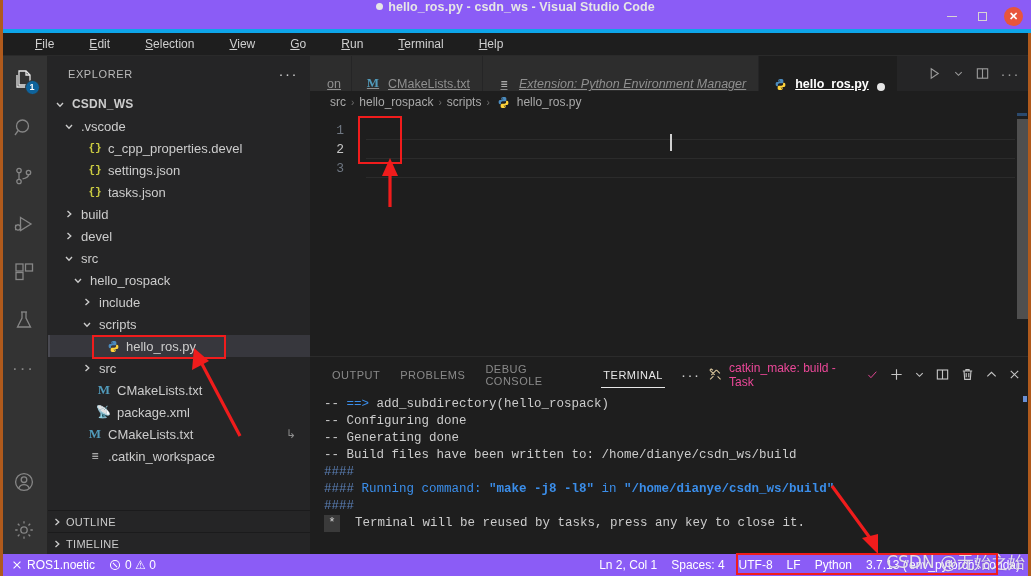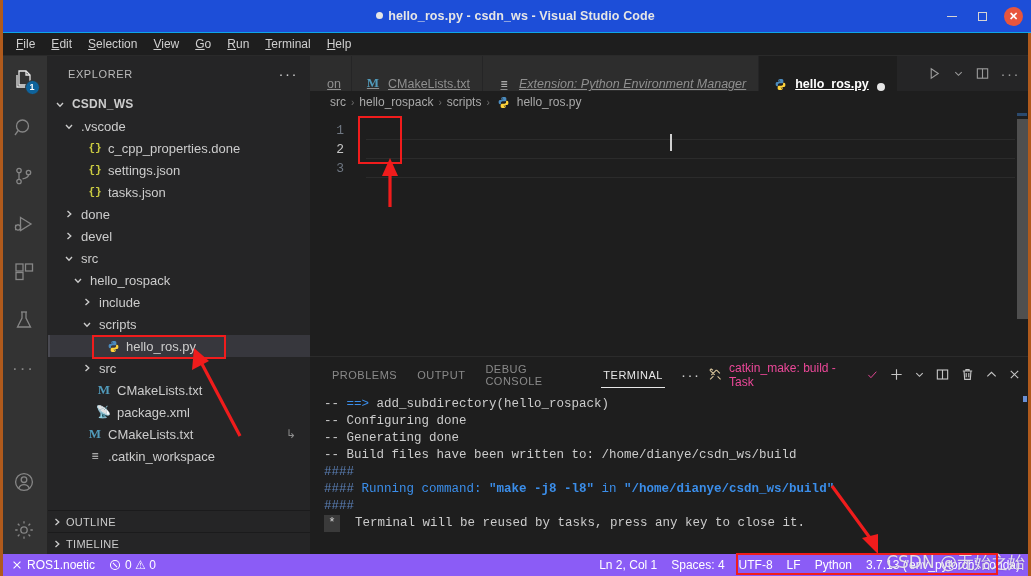--- a/index.html
+++ b/index.html
@@ -8,24 +8,24 @@
     background: #1e1e1e;
     font-family: "Liberation Sans", sans-serif;
     overflow: hidden;
     color: #cccccc;
   }
   #app { position: relative; width: 1031px; height: 576px; display: flex; flex-direction: column; background:#1e1e1e; }
 
   
   .titlebar {
     height: 33px; flex: 0 0 33px;
-    background: #1d4ed8;
-    display: flex; align-items: center; justify-content: center;
+    background: #8b5cf6;
+    display: flex; align-items: flex-start; justify-content: center;
     position: relative;
-    border-bottom: 1px solid #0ea5e9;
+    border-bottom: 4px solid #0ea5e9;
   }
   .titlebar-text { font-size: 12.5px; color: #e6e6e6; font-weight: bold; letter-spacing: .1px; }
   .title-dot { display:inline-block; width:7px; height:7px; border-radius:50%; background:#e6e6e6; margin-right:5px; vertical-align: middle; position:relative; top:-1px;}
   .win-btns { position: absolute; right: 8px; top: 0; height: 33px; display: flex; align-items: center; gap: 14px; }
   .win-btn { width: 16px; height: 16px; display:flex; align-items:center; justify-content:center; color:#d8d4d2; font-size: 12px; cursor: default;}
   .win-close {
     width: 19px; height: 19px; border-radius: 50%;
     background: #e8553c; color: #fff; font-size: 11px; font-weight: bold;
     display: flex; align-items: center; justify-content: center;
   }
@@ -34,21 +34,21 @@
 
   
   .menubar {
     height: 23px; flex: 0 0 23px;
     background: #1e1e1e;
     display: flex; align-items: center;
     padding-left: 8px; gap: 0px;
     border-bottom: 1px solid #2a2a2a;
   }
   .menu-item {
-    font-size: 12px; color: #cfcfcf; padding: 2px 8px; cursor: default; white-space: nowrap;
+    font-size: 12px; color: #cfcfcf; padding: 2px 8px; cursor: default; white-space: nowrap; margin-left: 19px;
   }
   .menu-item .mn { text-decoration: underline; }
 
   
   .bodyrow { flex: 1 1 auto; display: flex; min-height: 0; }
 
   
   .activitybar {
     width: 48px; flex: 0 0 48px; background: #333333;
     display: flex; flex-direction: column; align-items: center;
@@ -317,42 +317,42 @@
               <svg width="10" height="10" viewBox="0 0 10 10" fill="none" stroke="currentColor" stroke-width="1.35">
                 <path d="M2 4 L5 7.2 L8 4"></path>
               </svg>
             </span>
             <span class="rowlabel">.vscode</span>
           </div>
           <div class="row">
             <span style="display:inline-block;width:22px;flex:0 0 22px;"></span>
             <span class="chev"></span>
             <span class="ficon json">{}</span>
-            <span class="rowlabel">c_cpp_properties.done</span>
+            <span class="rowlabel">c_cpp_properties.devel</span>
           </div>
           <div class="row">
             <span style="display:inline-block;width:22px;flex:0 0 22px;"></span>
             <span class="chev"></span>
             <span class="ficon json">{}</span>
             <span class="rowlabel">settings.json</span>
           </div>
           <div class="row">
             <span style="display:inline-block;width:22px;flex:0 0 22px;"></span>
             <span class="chev"></span>
             <span class="ficon json">{}</span>
             <span class="rowlabel">tasks.json</span>
           </div>
           <div class="row">
             <span style="display:inline-block;width:13px;flex:0 0 13px;"></span>
             <span class="chev">
               <svg width="10" height="10" viewBox="0 0 10 10" fill="none" stroke="currentColor" stroke-width="1.35">
                 <path d="M3.5 2 L6.8 5 L3.5 8"></path>
               </svg>
             </span>
-            <span class="rowlabel">done</span>
+            <span class="rowlabel">build</span>
           </div>
           <div class="row">
             <span style="display:inline-block;width:13px;flex:0 0 13px;"></span>
             <span class="chev">
               <svg width="10" height="10" viewBox="0 0 10 10" fill="none" stroke="currentColor" stroke-width="1.35">
                 <path d="M3.5 2 L6.8 5 L3.5 8"></path>
               </svg>
             </span>
             <span class="rowlabel">devel</span>
           </div>
@@ -544,22 +544,22 @@
         <div class="cursor" id="cursor" style="left:360px;"></div>
         <div class="editor-scrollbar">
           <div class="mark"></div>
           <div class="thumb"></div>
         </div>
       </div>
 
       <div class="panel">
         <div class="panel-header">
           <div id="panel-tabs" style="display:flex;">
+              <div class="panel-tab">OUTPUT</div>
               <div class="panel-tab">PROBLEMS</div>
-              <div class="panel-tab">OUTPUT</div>
               <div class="panel-tab">DEBUG CONSOLE</div>
               <div class="panel-tab active">TERMINAL</div>
             </div>
           <span class="panel-dots">···</span>
           <div class="panel-right">
             <span class="panel-task">
               <svg width="15" height="15" viewBox="0 0 16 16" fill="none" stroke="#d6c39a" stroke-width="1.2">
                 <path d="M2 3.2 7.3 8.5M9 3.2 3.6 8.7M2 3.2 3.4 2l2 1.4M9.2 3 13 6.8"></path>
                   <path d="M10.5 10 13.8 13.3M2.3 13.4 6 9.8"></path>
               </svg>

